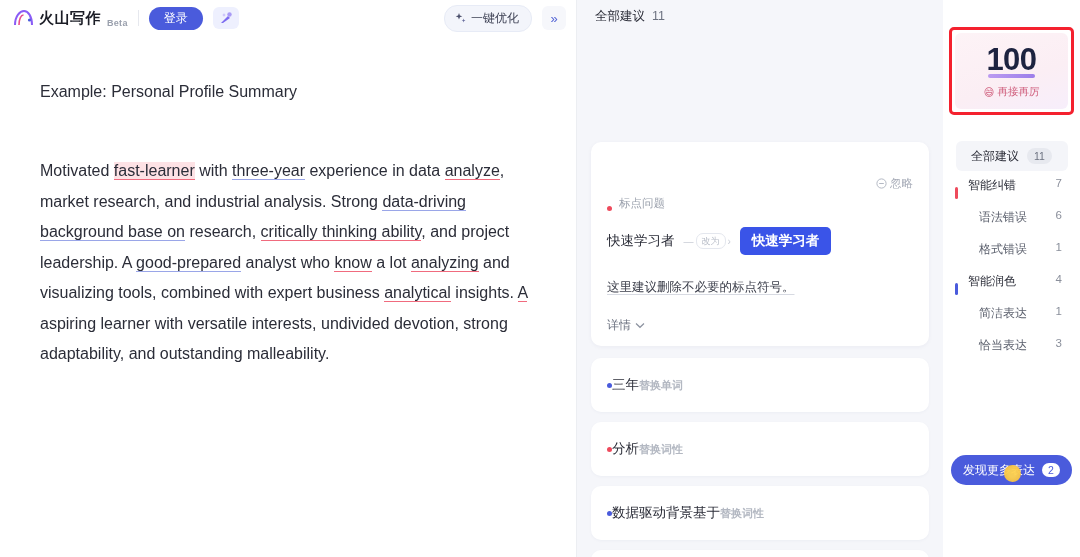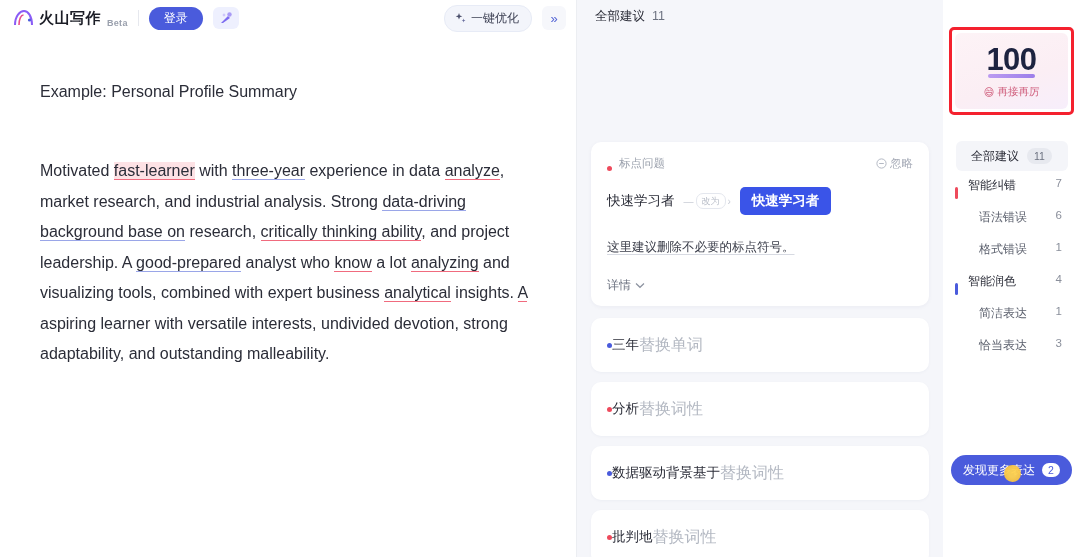--- a/index.html
+++ b/index.html
@@ -96,21 +96,21 @@
   .card {
     background: #fff; border-radius: 10px;
     padding: 14px 16px 12px 16px;
     box-shadow: 0 1px 4px rgba(30,40,90,.05);
     margin-bottom: 12px;
   }
   .card-head {
     display: flex; align-items: center; justify-content: space-between;
     margin-bottom: 16px;
   }
-  .card-cat { display: flex; align-items: flex-end; gap: 7px; }
+  .card-cat { display: flex; align-items: flex-end; gap: 7px; margin-top: 40px; }
   .dot { width: 5px; height: 5px; border-radius: 50%; background: #ee4a5c; }
   .cat-text { font-size: 11.5px; color: #9ba1ad; }
   .ignore {
     display: flex; align-items: center; gap: 3px;
     font-size: 11.5px; color: #a7acb8; cursor: pointer;
   }
   .fix-row { display: flex; align-items: center; gap: 9px; margin-bottom: 22px; }
   .orig { font-size: 13.5px; color: #2b2d38; }
   .arrow-pill {
     display: flex; align-items: center; gap: 2px;
@@ -137,21 +137,21 @@
 
   .s-item {
     background: #fff; border-radius: 10px;
     height: 54px; margin-bottom: 10px;
     display: flex; align-items: center; 
     padding: 0 16px;
     box-shadow: 0 1px 3px rgba(30,40,90,.04);
     cursor: pointer;
   }
   .s-word { font-size: 13.5px; color: #2b2d38; }
-  .s-tag { font-size: 16px; color: #b3b8c2; }
+  .s-tag { font-size: 11px; color: #b3b8c2; font-weight: bold; }
   .dot-b { background: #4a5bdc; }
   .dot-r { background: #ee4a5c; }
 
   
   .right-col {
     width: 137px; height: 557px;
     background: #ffffff;
     position: relative;
     display: flex; flex-direction: column;
     align-items: center;

